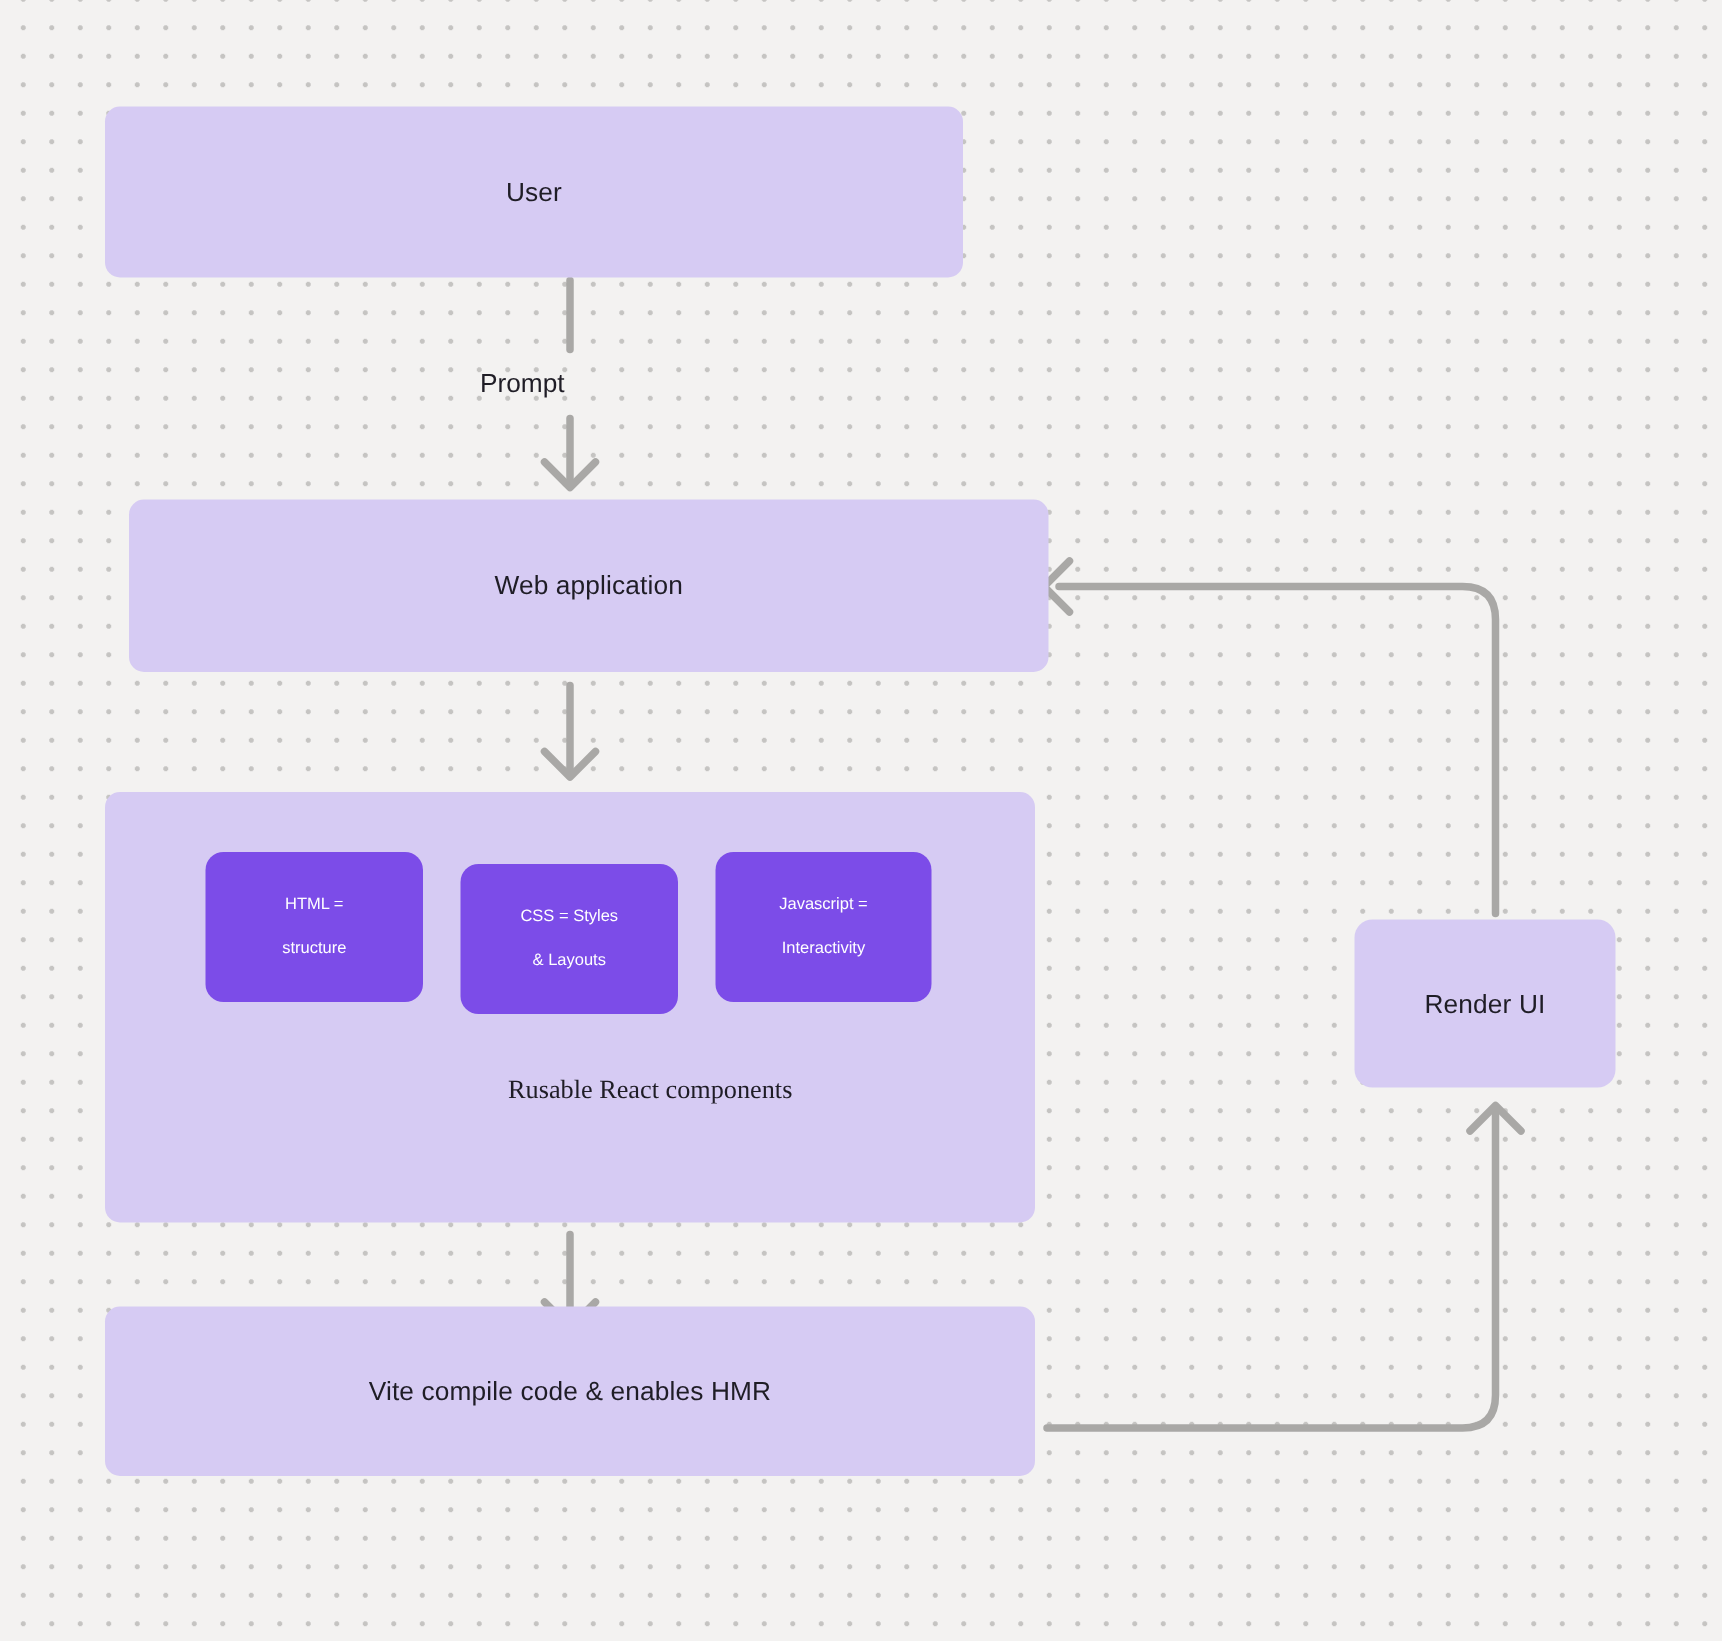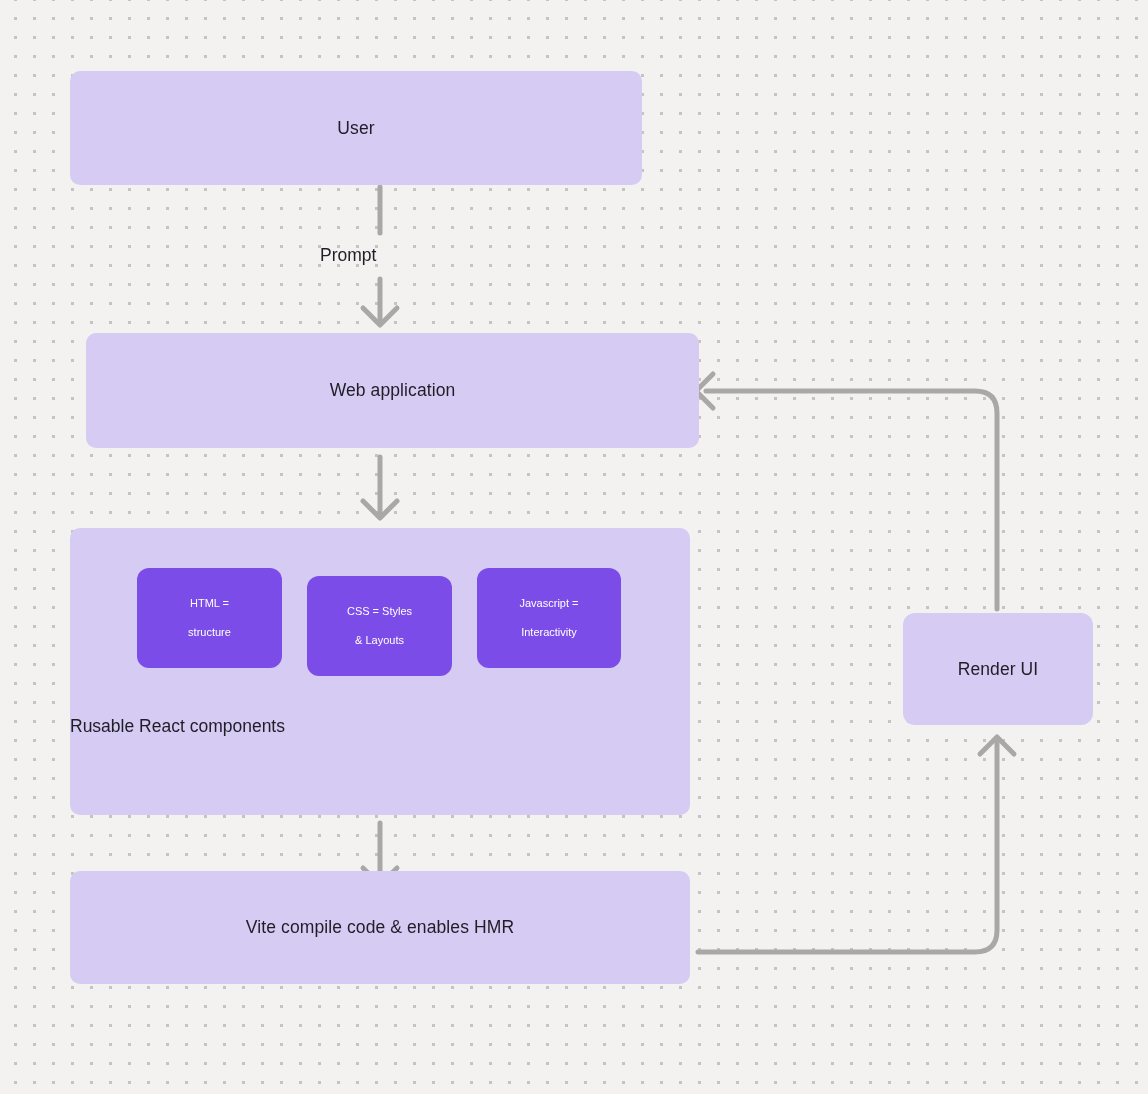--- a/index.html
+++ b/index.html
@@ -50,23 +50,25 @@
     font-weight: 500;
     line-height: 29px;
     align-items: center;
   }
   .node-accent span { display: block; }
   .group-caption {
     position: absolute;
     left: 70px;
     top: 716px;
     width: 727px;
+    text-align: center;
     color: #1f1d26;
     font-size: 17.5px;
     font-weight: 500;
+    font-family: Liberation Serif, serif;
   }
   .edge-label {
     position: absolute;
     left: 320px;
     top: 245px;
     width: 120px;
     color: #1f1d26;
     font-size: 17.5px;
     font-weight: 500;
   }
@@ -128,17 +130,17 @@
       <span>Interactivity</span>
     </div>
   </div>
 
   <div class="group-caption">Rusable React components</div>
 
   <div class="node node-light" style="left:70px; top:871px; width:620px; height:113px;">
     <span>Vite compile code &amp; enables HMR</span>
   </div>
 
-  <div class="node node-light" style="left:903px; top:613px; width:190px; height:112px; border-radius:12px;">
+  <div class="node node-light" style="left:903px; top:613px; width:174px; height:112px; border-radius:12px;">
     <span>Render UI</span>
   </div>
 
 </div>
 
 </body></html>

